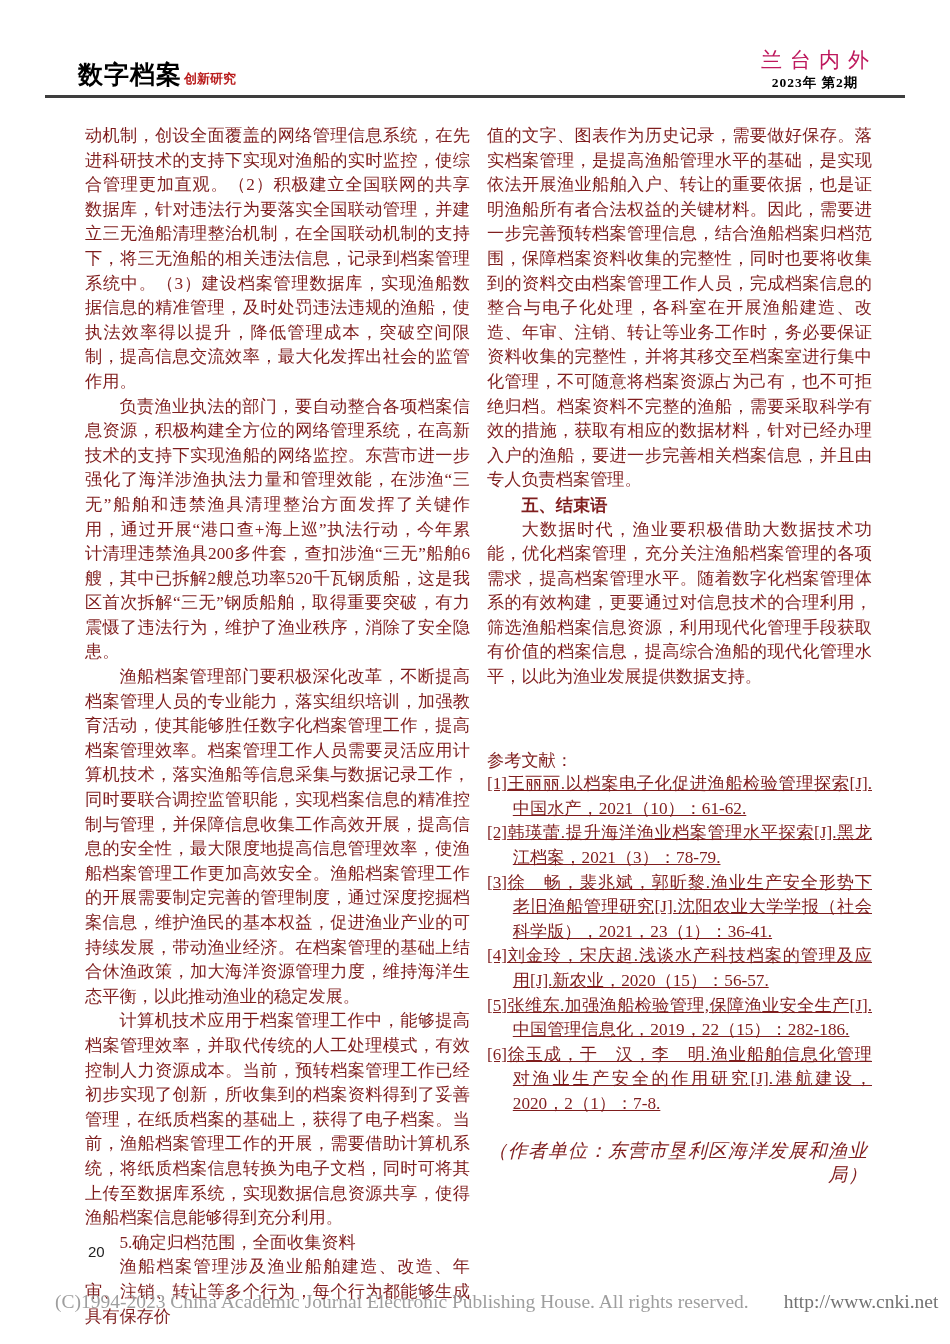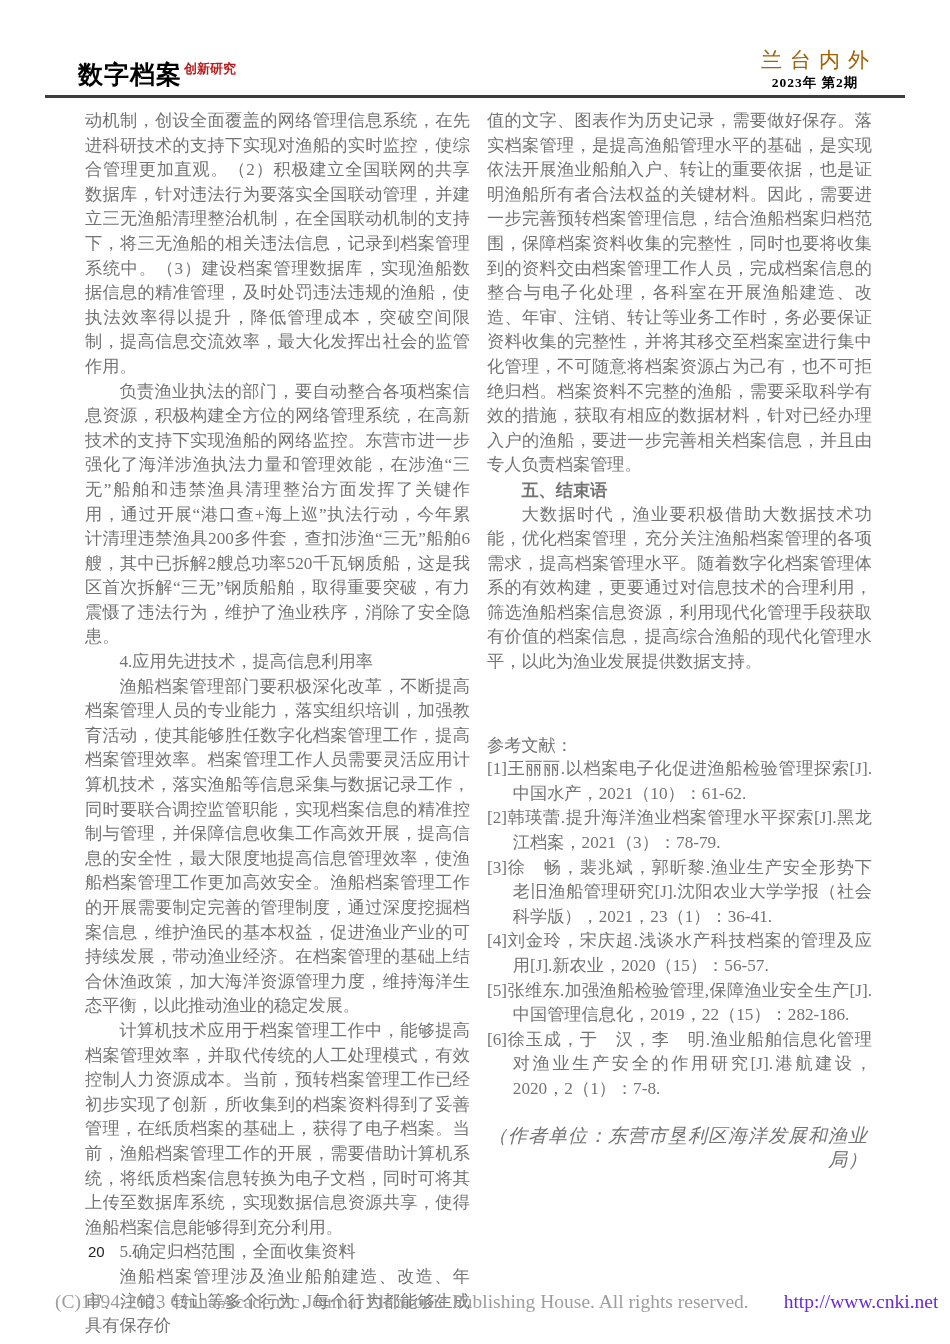--- a/index.html
+++ b/index.html
@@ -1,51 +1,51 @@
 <!DOCTYPE html>
 <html><head>
 <meta charset="utf-8">
 <style>
   html,body { margin:0; padding:0; background:#ffffff; }
   .page {
     position:relative; width:950px; height:1344px; background:#ffffff;
     font-family:"Liberation Serif","DejaVu Serif",serif; color:#1b1b1b; overflow:hidden;
   }
   
-  .logo { position:absolute; left:78px; top:62px; display:flex; }
+  .logo { position:absolute; left:78px; top:62px; display:flex; align-items:flex-end; }
   .logo-main {
     font-family:"Liberation Sans","DejaVu Sans",sans-serif; font-weight:900;
     font-size:25px; line-height:1; letter-spacing:1px; color:#000;
   }
   .logo-sub {
     font-family:"Liberation Sans","DejaVu Sans",sans-serif; font-weight:700;
     font-size:13px; line-height:1; padding:0 0 2px 2px; color:#b91c1c;
   }
   .journal-block { position:absolute; left:705px; top:46px; width:220px; text-align:center; }
-  .journal-name { font-size:21px; letter-spacing:8px; text-indent:8px; color:#a16207; }
+  .journal-name { font-size:21px; letter-spacing:8px; text-indent:8px; color:#be185d; }
   .issue-info { font-weight:700; font-size:13.5px; letter-spacing:1px; color:#000; }
   .header-rule { position:absolute; left:45px; top:95px; width:860px; height:3px; background:#3e3e3e; }
 
   
   .content { position:absolute; left:85px; top:109px; width:787px; display:flex; gap:17px; }
-  .col { width:385px; font-size:17.2px; line-height:24.6px; text-align:justify; color:#737373; }
+  .col { width:385px; font-size:17.2px; line-height:24.6px; text-align:justify; color:#7f1d1d;margin-top:15px; }
   .col p { margin:0; text-indent:2em; }
   .col p.noindent { text-indent:0; }
   .heading-gothic { font-family:"Liberation Sans","DejaVu Sans",sans-serif; font-weight:700; }
   .ref-head { text-indent:0 !important; font-family:"Liberation Sans","DejaVu Sans",sans-serif; font-weight:400; margin-top:58px !important; }
-  .ref { text-indent:-1.5em !important; padding-left:1.5em; }
+  .ref { text-indent:-1.5em !important; padding-left:1.5em;text-decoration:underline; }
   .author-note {
     margin-top:22px !important; text-indent:0 !important; text-align:right;
     font-style:italic; font-size:19px; letter-spacing:1px; padding-right:4px;
   }
 
   
   .page-number { position:absolute; left:88px; top:1243px; font-family:"Liberation Sans","DejaVu Sans",sans-serif; font-size:15px; color:#222; }
   .footer { position:absolute; left:55px; top:1291px; font-size:19.5px; color:#9e9e9e; white-space:nowrap; }
-  .footer .url { margin-left:30px; color:#6d28d9; }
+  .footer .url { margin-left:30px; color:#737373; }
 </style>
 </head>
 <body>
 
 <div class="page">
 
   <div class="logo">
     <span class="logo-main">数字档案</span>
     <span class="logo-sub">创新研究</span>
   </div>
@@ -53,21 +53,20 @@
     <div class="journal-name">兰台内外</div>
     <div class="issue-info">2023年 第2期</div>
   </div>
   <div class="header-rule"></div>
 
   <div class="content">
 
     <div class="col">
       <p class="noindent">动机制，创设全面覆盖的网络管理信息系统，在先进科研技术的支持下实现对渔船的实时监控，使综合管理更加直观。（2）积极建立全国联网的共享数据库，针对违法行为要落实全国联动管理，并建立三无渔船清理整治机制，在全国联动机制的支持下，将三无渔船的相关违法信息，记录到档案管理系统中。（3）建设档案管理数据库，实现渔船数据信息的精准管理，及时处罚违法违规的渔船，使执法效率得以提升，降低管理成本，突破空间限制，提高信息交流效率，最大化发挥出社会的监管作用。</p>
       <p>负责渔业执法的部门，要自动整合各项档案信息资源，积极构建全方位的网络管理系统，在高新技术的支持下实现渔船的网络监控。东营市进一步强化了海洋涉渔执法力量和管理效能，在涉渔“三无”船舶和违禁渔具清理整治方面发挥了关键作用，通过开展“港口查+海上巡”执法行动，今年累计清理违禁渔具200多件套，查扣涉渔“三无”船舶6艘，其中已拆解2艘总功率520千瓦钢质船，这是我区首次拆解“三无”钢质船舶，取得重要突破，有力震慑了违法行为，维护了渔业秩序，消除了安全隐患。</p>
-      <p>4.应用先进技术，提高信息利用率</p>
       <p>渔船档案管理部门要积极深化改革，不断提高档案管理人员的专业能力，落实组织培训，加强教育活动，使其能够胜任数字化档案管理工作，提高档案管理效率。档案管理工作人员需要灵活应用计算机技术，落实渔船等信息采集与数据记录工作，同时要联合调控监管职能，实现档案信息的精准控制与管理，并保障信息收集工作高效开展，提高信息的安全性，最大限度地提高信息管理效率，使渔船档案管理工作更加高效安全。渔船档案管理工作的开展需要制定完善的管理制度，通过深度挖掘档案信息，维护渔民的基本权益，促进渔业产业的可持续发展，带动渔业经济。在档案管理的基础上结合休渔政策，加大海洋资源管理力度，维持海洋生态平衡，以此推动渔业的稳定发展。</p>
       <p>计算机技术应用于档案管理工作中，能够提高档案管理效率，并取代传统的人工处理模式，有效控制人力资源成本。当前，预转档案管理工作已经初步实现了创新，所收集到的档案资料得到了妥善管理，在纸质档案的基础上，获得了电子档案。当前，渔船档案管理工作的开展，需要借助计算机系统，将纸质档案信息转换为电子文档，同时可将其上传至数据库系统，实现数据信息资源共享，使得渔船档案信息能够得到充分利用。</p>
       <p>5.确定归档范围，全面收集资料</p>
       <p>渔船档案管理涉及渔业船舶建造、改造、年审、注销、转让等多个行为，每个行为都能够生成具有保存价</p>
     </div>
 
     <div class="col">
       <p class="noindent">值的文字、图表作为历史记录，需要做好保存。落实档案管理，是提高渔船管理水平的基础，是实现依法开展渔业船舶入户、转让的重要依据，也是证明渔船所有者合法权益的关键材料。因此，需要进一步完善预转档案管理信息，结合渔船档案归档范围，保障档案资料收集的完整性，同时也要将收集到的资料交由档案管理工作人员，完成档案信息的整合与电子化处理，各科室在开展渔船建造、改造、年审、注销、转让等业务工作时，务必要保证资料收集的完整性，并将其移交至档案室进行集中化管理，不可随意将档案资源占为己有，也不可拒绝归档。档案资料不完整的渔船，需要采取科学有效的措施，获取有相应的数据材料，针对已经办理入户的渔船，要进一步完善相关档案信息，并且由专人负责档案管理。</p>
       <p class="heading-gothic">五、结束语</p>
       <p>大数据时代，渔业要积极借助大数据技术功能，优化档案管理，充分关注渔船档案管理的各项需求，提高档案管理水平。随着数字化档案管理体系的有效构建，更要通过对信息技术的合理利用，筛选渔船档案信息资源，利用现代化管理手段获取有价值的档案信息，提高综合渔船的现代化管理水平，以此为渔业发展提供数据支持。</p>

